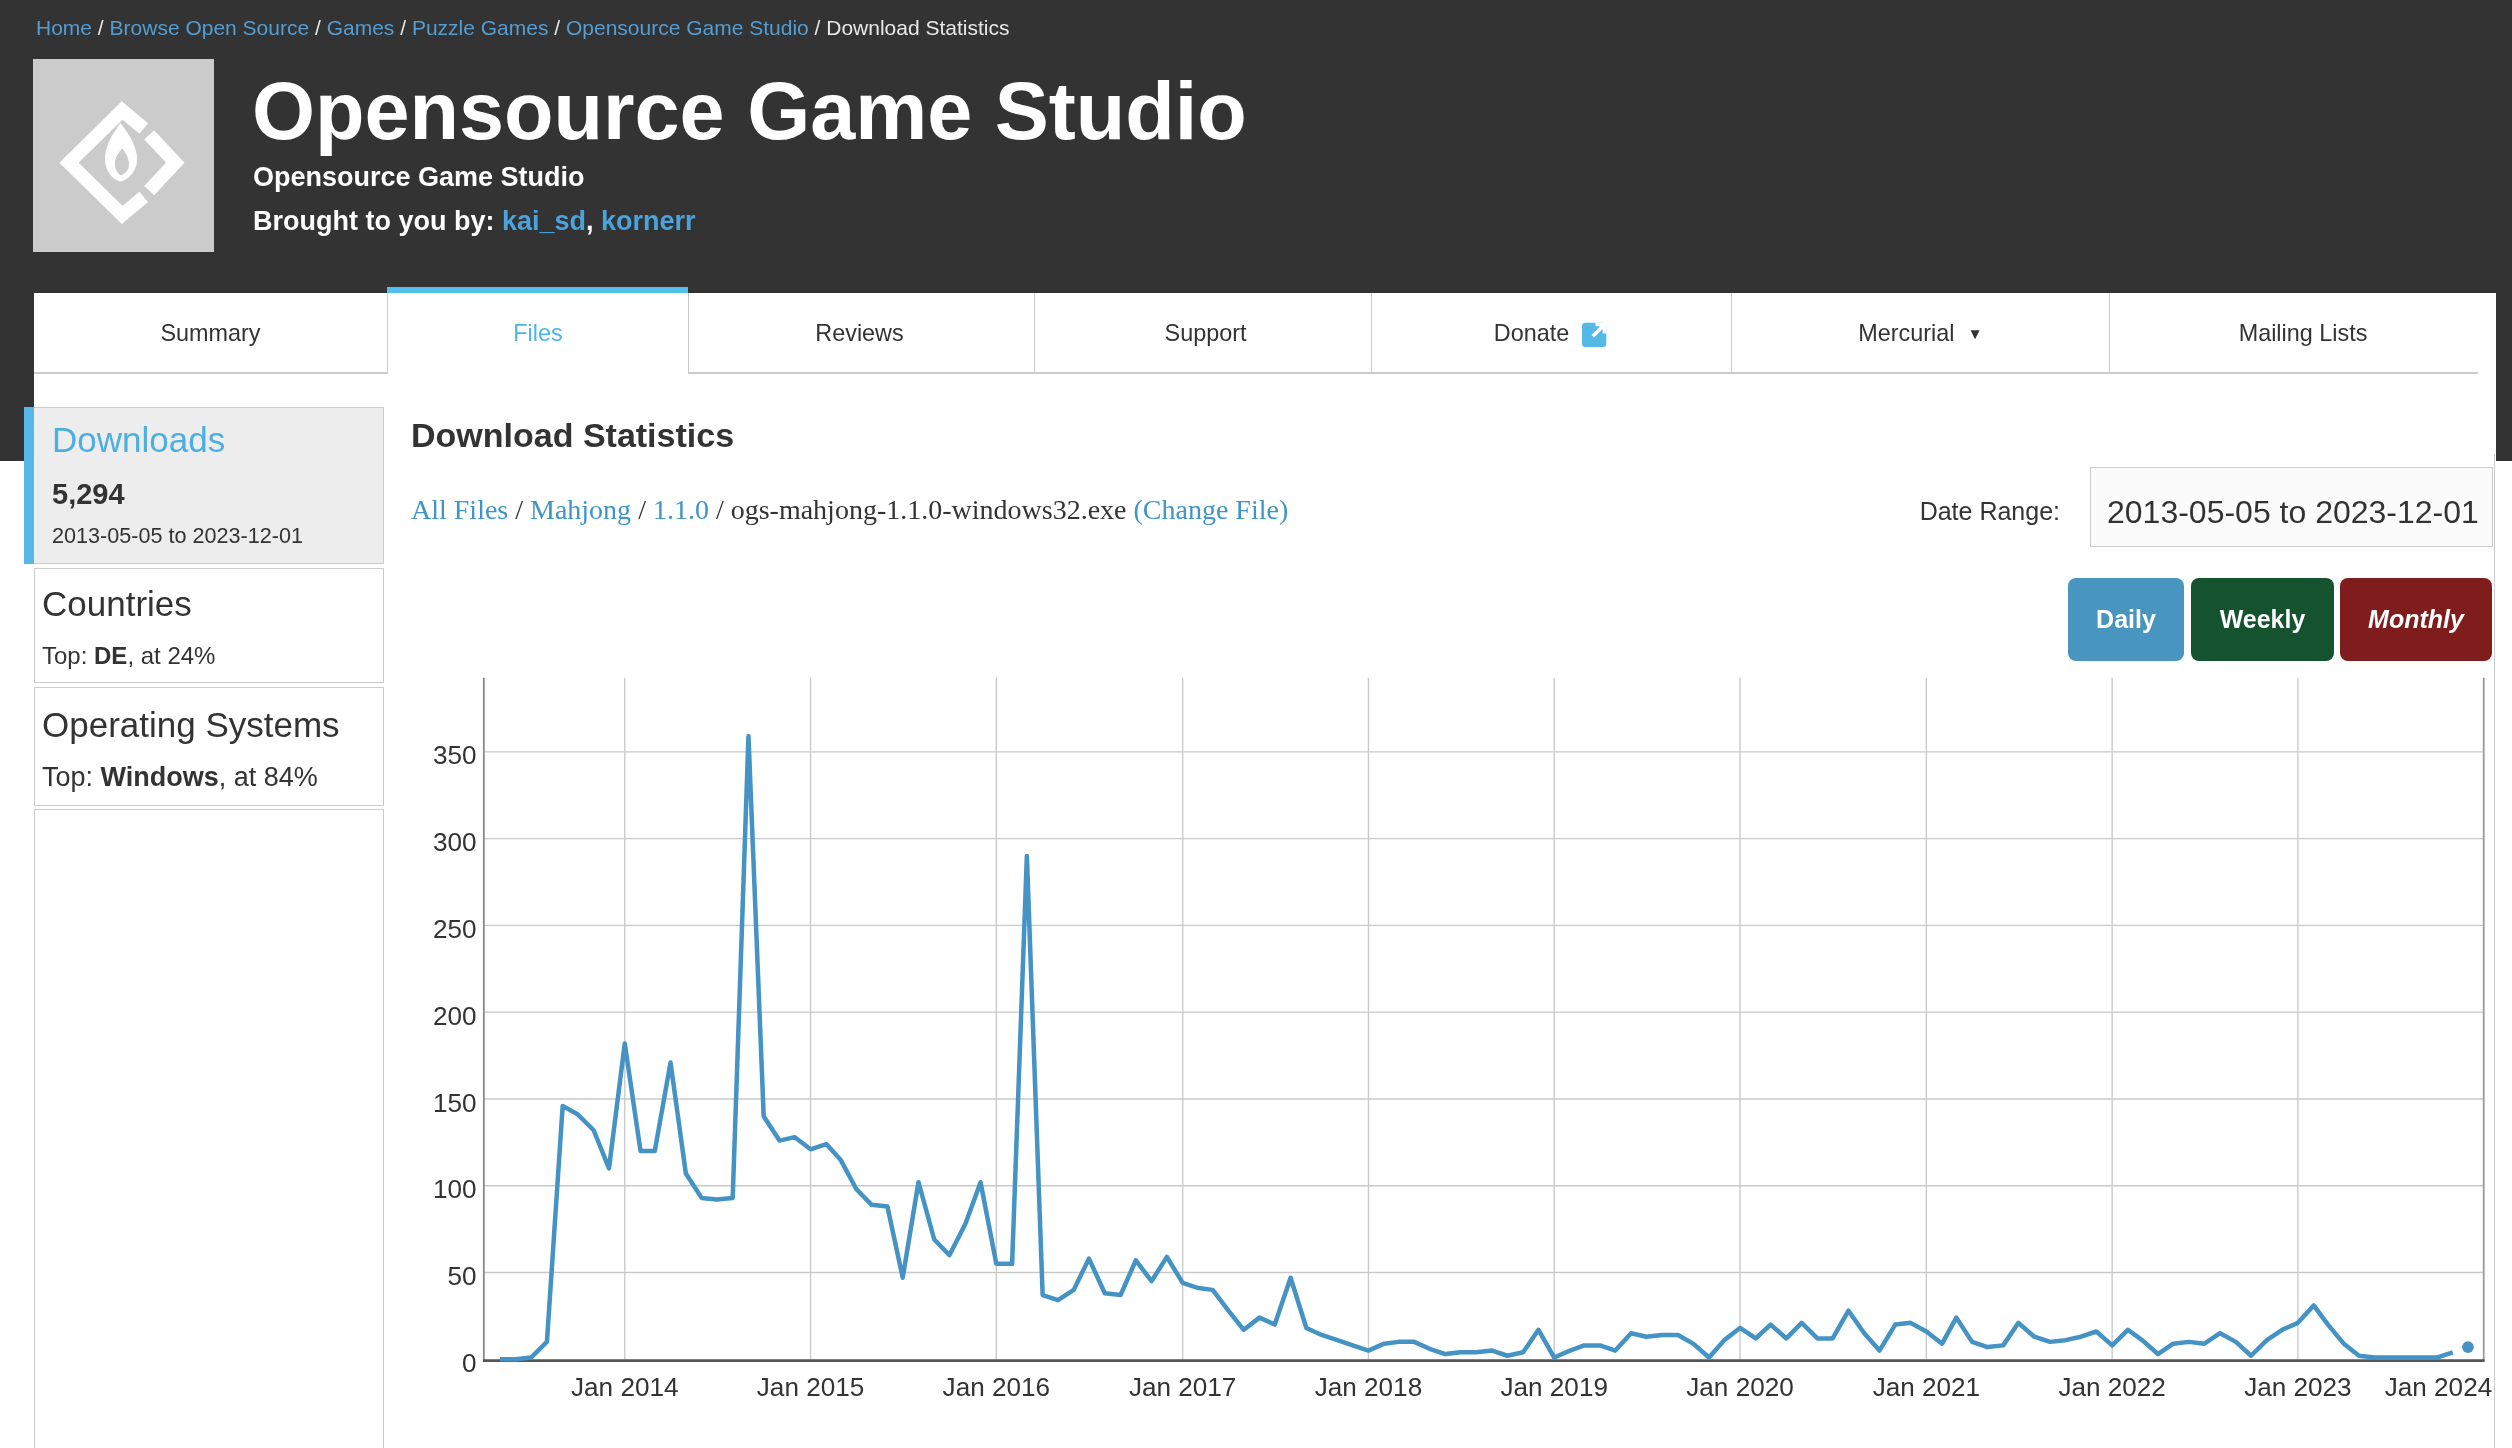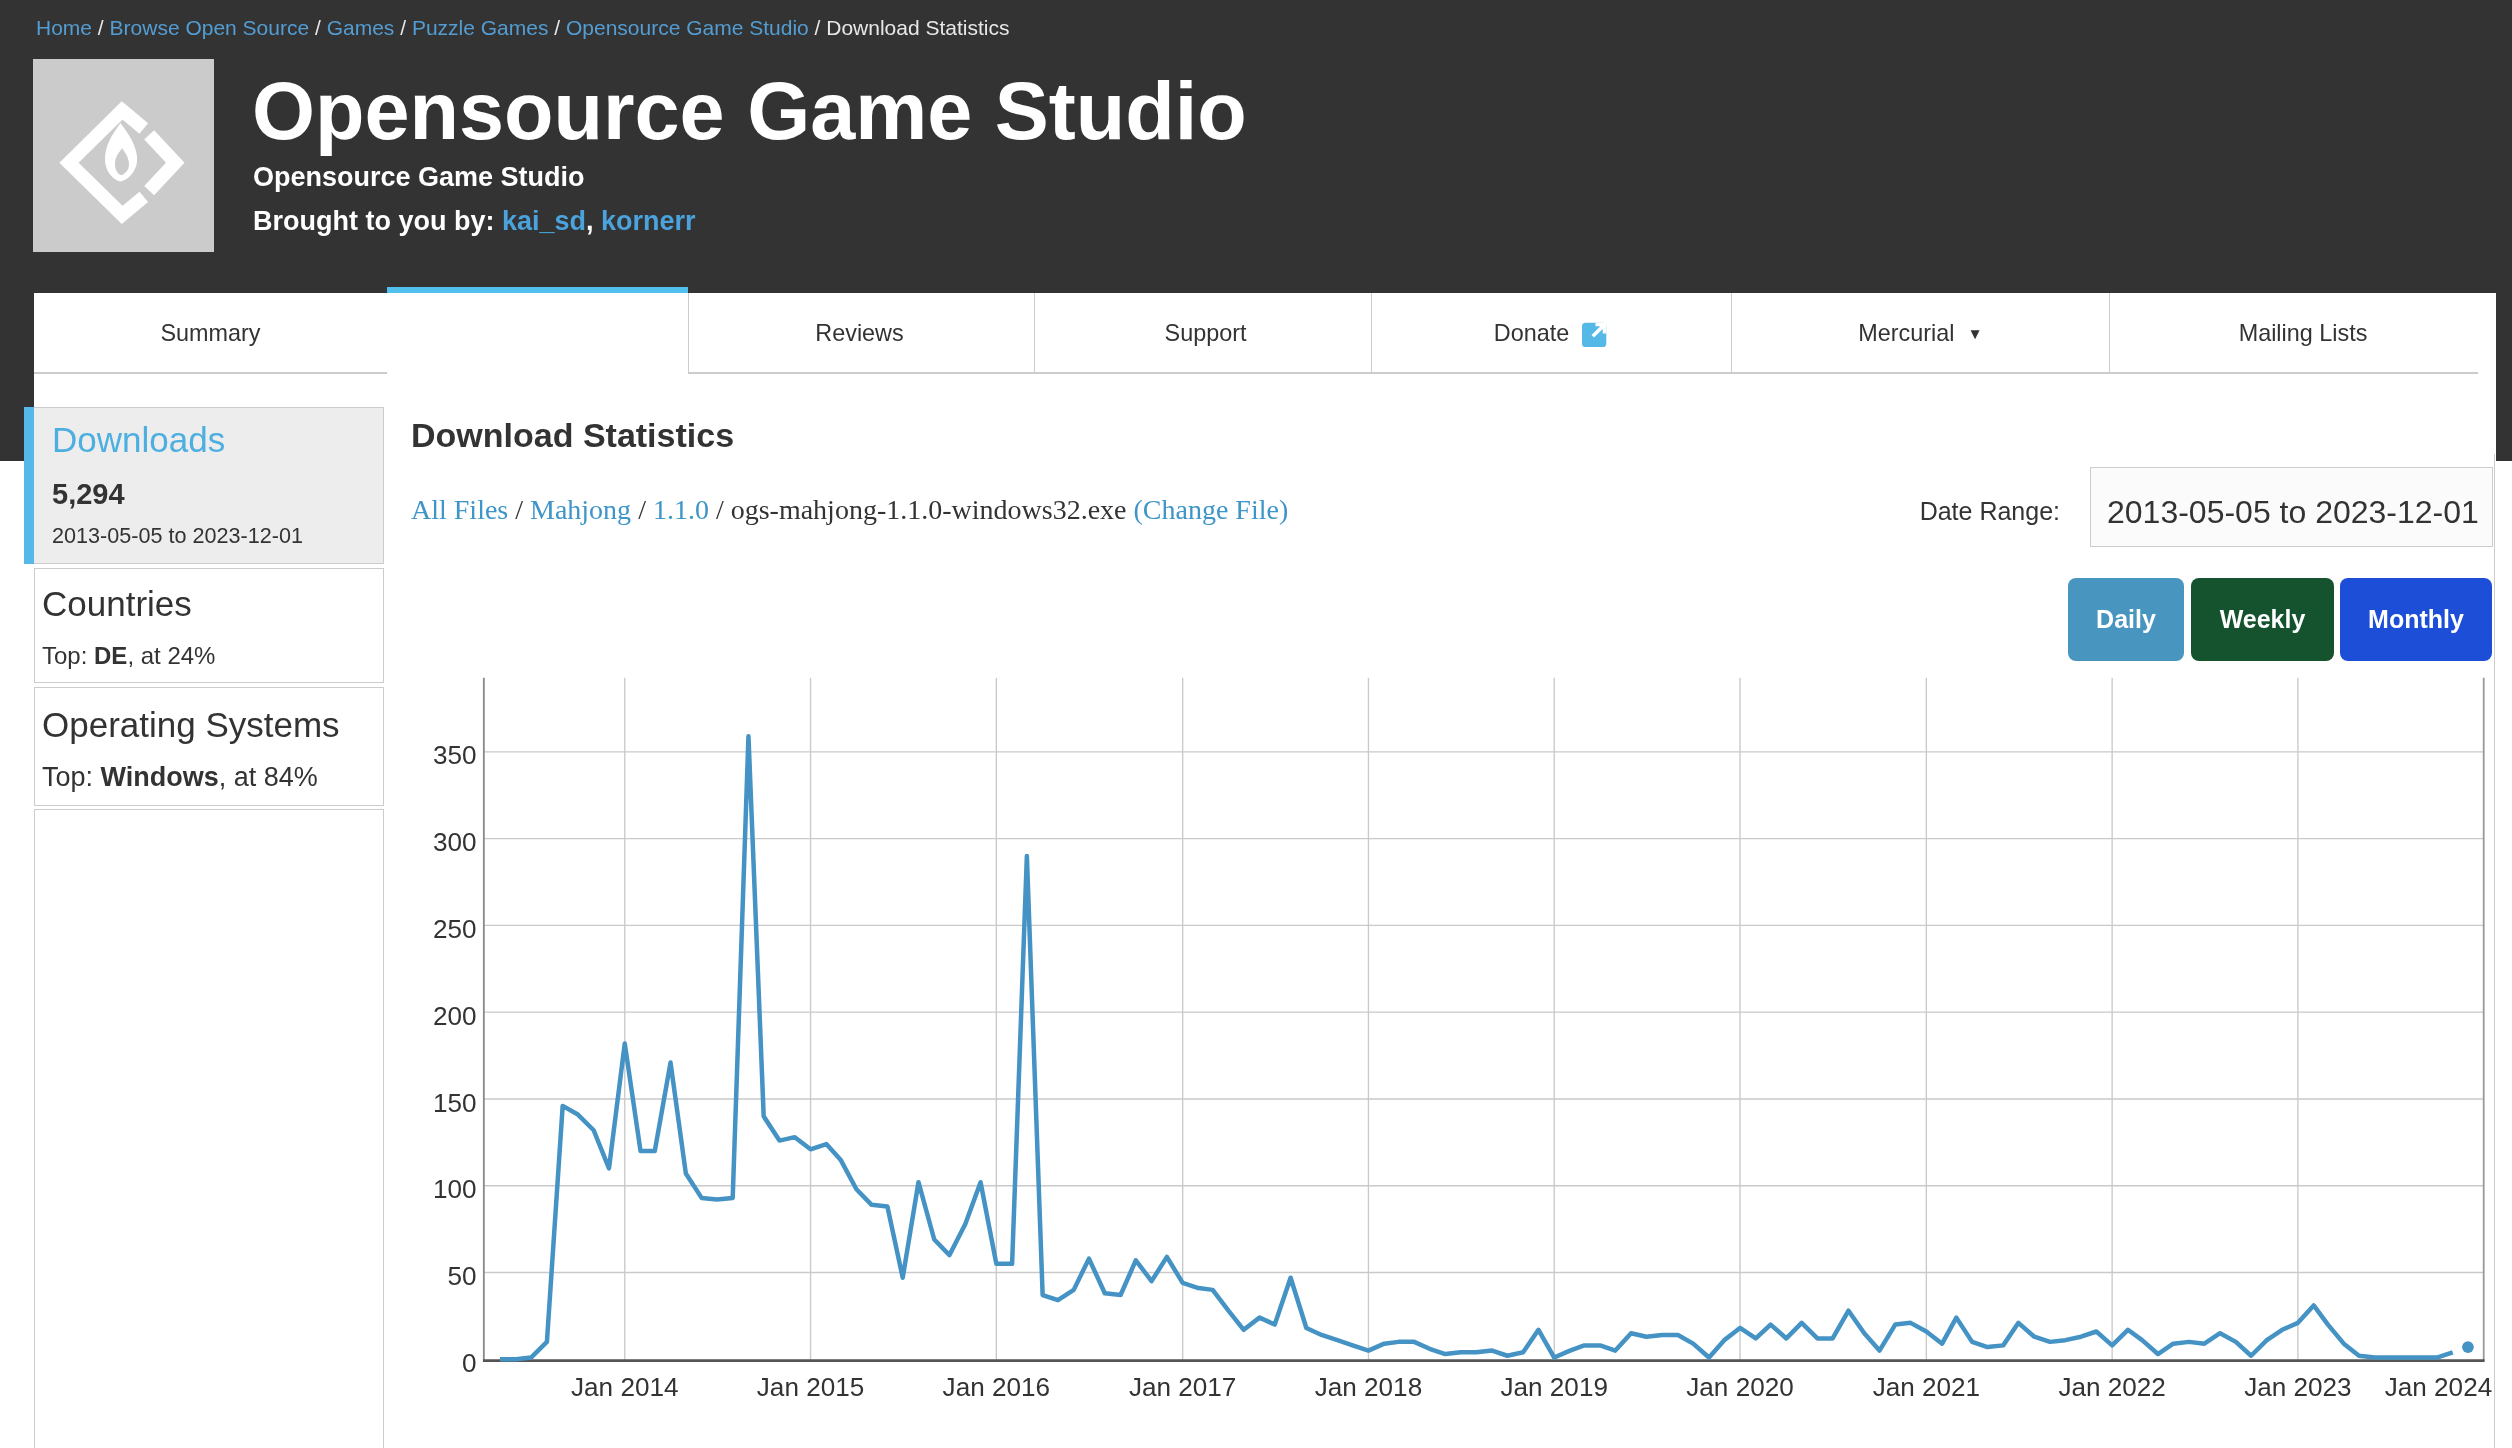--- a/index.html
+++ b/index.html
@@ -31,21 +31,21 @@
 #os-t { left:42px; top:705px; font-size:35px; color:#333333; }
 #os-d { left:42px; top:762px; font-size:27px; color:#333333; }
 #h1 { left:411px; top:416px; font-size:34px; font-weight:700; color:#333333; }
 #fcrumb { left:411px; top:494px; font-size:28px; color:#333333;font-family:Liberation Serif, serif; }
 #fcrumb a { color:#3d95c8; text-decoration:none; }
 #drlabel { left:1802px; top:497px; width:258px; text-align:right; font-size:25px; color:#333333; }
 #drinput { left:2090px; top:467px; width:403px; height:80px; background:#fbfbfb; border:1.8px solid #cccccc; font-size:32px; color:#333333; line-height:89px; padding-left:16px; }
 .btn { position:absolute; top:578px; height:83px; border-radius:8px; color:#ffffff; font-size:25px; font-weight:700; display:flex; align-items:center; justify-content:center; }
 #btn-daily { left:2068px; width:116px; background:#4895c0; }
 #btn-weekly { left:2191px; width:143px; background:#14532d; }
-#btn-monthly { left:2340px; width:152px; background:#1d4ed8; }
+#btn-monthly { left:2340px; width:152px; background:#7f1d1d;font-style:italic; }
 #rline { left:2494px; top:454px; width:0.9px; height:995px; background:#cccccc; }
 svg text { font-family:"Liberation Sans",sans-serif; }
 </style>
 </head>
 <body>
 <div id="page">
   <div class="abs" id="hdr"></div>
   <div class="abs" id="card"></div>
   <div class="abs" id="crumb"><a>Home</a> / <a>Browse Open Source</a> / <a>Games</a> / <a>Puzzle Games</a> / <a>Opensource Game Studio</a> / Download Statistics</div>
   <div class="abs" id="logo">
@@ -58,20 +58,21 @@
         <path d="M -2,-44 C 11,-28 19,-11 16,2 C 13,13 6,19 -2,21 C -12,18 -18,9 -19,-2 C -20,-18 -11,-31 -2,-44 Z" fill="#ffffff"></path>
         <path d="M 0,-16 C 6,-8 9,-1 7,6 C 6,10 2,13 -1,14 C -6,12 -8,7 -8,1 C -8,-6 -4,-11 0,-16 Z" fill="#cbcbcb"></path>
       </g>
     </svg>
   </div>
   <div class="abs" id="title">Opensource Game Studio</div>
   <div class="abs" id="subtitle">Opensource Game Studio</div>
   <div class="abs" id="brought">Brought to you by: <a>kai_sd</a>, <a>kornerr</a></div>
   <div class="abs" id="nav">
     <div class="tab" style="left:0; width:353px;">Summary</div>
+    <div class="tab" style="left:353px; width:301px; color:#49b5e9;">Files</div>
     <div class="tab" style="left:654px; width:342px;">Reviews</div>
     <div class="tab" style="left:1000px; width:342px;">Support</div>
     <div class="tab" style="left:1337px; width:360px;">Donate&nbsp;&nbsp;<svg width="27" height="27" viewBox="0 0 30 30">
           <rect x="0" y="3" width="27" height="27" rx="4" fill="#55b9e8"></rect>
           <path d="M 12 18 L 24 6 M 15 5 L 25 5 L 25 15" stroke="#ffffff" stroke-width="4" fill="none"></path>
         </svg></div>
     <div class="tab" style="left:1697px; width:378px;">Mercurial&nbsp;&nbsp;<span style="font-size:15.3px;">▼</span></div>
     <div class="tab" style="left:2075px; width:387px;">Mailing Lists</div>
   </div>
   <div class="abs" id="filesbar"></div>

